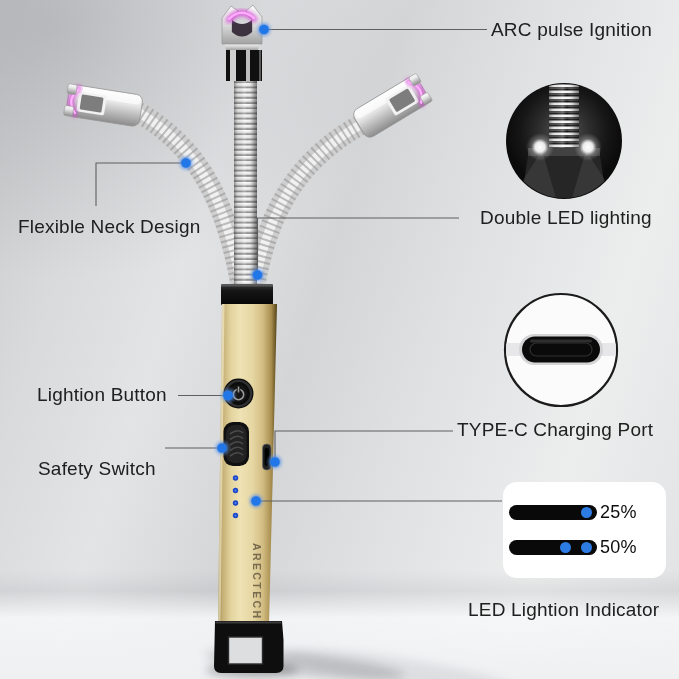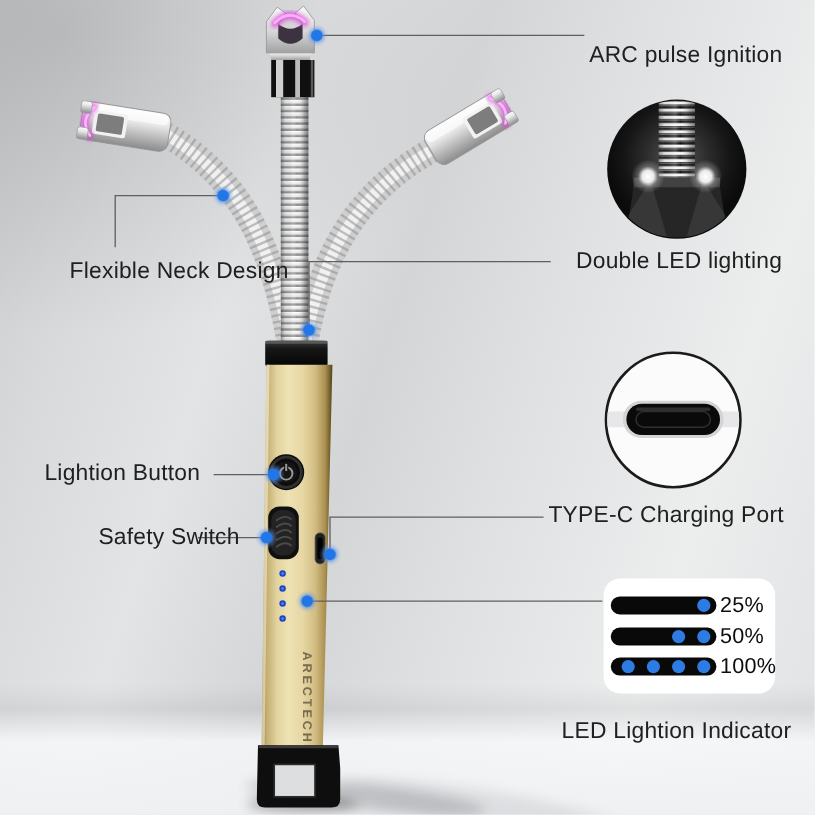--- a/index.html
+++ b/index.html
@@ -10,21 +10,21 @@
       linear-gradient(to bottom, rgba(0,0,0,0) 0 84%, rgba(110,110,116,.10) 87%, rgba(248,249,250,.80) 91%, #eff0f2 100%),
       radial-gradient(600px 420px at 8% 4%, rgba(60,62,66,.16), rgba(60,62,66,0) 60%),
       linear-gradient(108deg, #c9cacc 0%, #d9dadc 16%, #e3e4e6 30%, #d4d5d7 46%, #dfe0e2 60%, #eceded 80%, #e1e2e4 100%);
   }
   svg.art{position:absolute;left:0;top:0;z-index:1;}
   .lbl{
     position:absolute;z-index:2;font-size:19px;line-height:22px;color:#202020;
     white-space:nowrap;letter-spacing:.2px;
   }
   .batt-box{
-    position:absolute;z-index:2;left:503px;top:482px;width:143px;height:96px;
+    position:absolute;z-index:2;left:503px;top:482px;width:163px;height:96px;
     background:#ffffff;border-radius:14px;box-sizing:border-box;
     display:flex;flex-direction:column;justify-content:space-evenly;
     padding:5px 4px 5px 6px;
   }
   .brow{display:flex;align-items:center;height:17px;}
   .pill{
     width:88px;height:15px;background:#090909;border-radius:8px;
     display:flex;align-items:center;justify-content:flex-end;gap:10px;
     padding-right:5px;box-sizing:border-box;flex:0 0 auto;
   }
@@ -280,46 +280,37 @@
       <g clip-path="url(#usbClip)">
         <rect x="502" y="343" width="118" height="13" rx="6.5" fill="#e7e7e9"></rect>
       </g>
       <rect x="519" y="334" width="84" height="31" rx="15.5" fill="#d4d4d6"></rect>
       <rect x="522" y="336.5" width="78" height="26" rx="13" fill="#0a0a0a"></rect>
       <rect x="530" y="339.5" width="62" height="3" rx="1.5" fill="rgba(255,255,255,.15)"></rect>
       <rect x="530" y="343" width="62" height="13" rx="6.5" fill="none" stroke="#303030" stroke-width="1.2"></rect>
     </g>
   </svg>
 
-  <div class="lbl" style="left:491px;top:36px;">ARC pulse Ignition</div>
-  <div class="lbl" style="left:18px;top:216px;margin-left:40px;">Flexible Neck Design</div>
+  <div class="lbl" style="left:491px;top:19px;">ARC pulse Ignition</div>
+  <div class="lbl" style="left:18px;top:216px;">Flexible Neck Design</div>
   <div class="lbl" style="left:37px;top:384px;">Lightion Button</div>
   <div class="lbl" style="left:480px;top:207px;">Double LED lighting</div>
-  <div class="lbl" style="left:38px;top:437px;margin-left:44px;">Safety Switch</div>
+  <div class="lbl" style="left:38px;top:458px;">Safety Switch</div>
   <div class="lbl" style="left:457px;top:419px;">TYPE-C Charging Port</div>
   <div class="lbl" style="left:468px;top:599px;">LED Lightion Indicator</div>
 
   <div class="batt-box">
     <div class="brow">
       <div class="pill">
           <span class="bdot"></span>
         </div>
       <div class="blabel">25%</div>
     </div>
     <div class="brow">
       <div class="pill">
           <span class="bdot"></span>
           <span class="bdot"></span>
         </div>
       <div class="blabel">50%</div>
     </div>
-    <div class="brow">
-      <div class="pill">
-          <span class="bdot"></span>
-          <span class="bdot"></span>
-          <span class="bdot"></span>
-          <span class="bdot"></span>
-        </div>
-      <div class="blabel">100%</div>
-    </div>
   </div>
 
 </div>
 
 </body></html>

